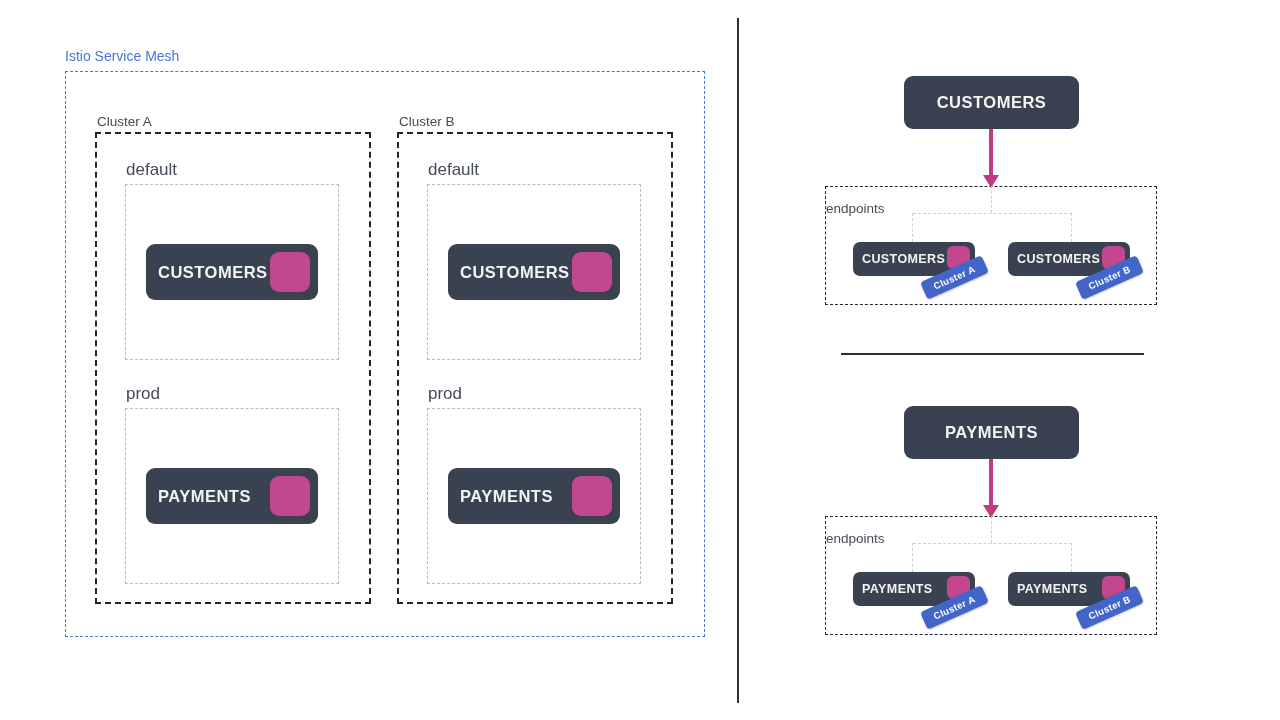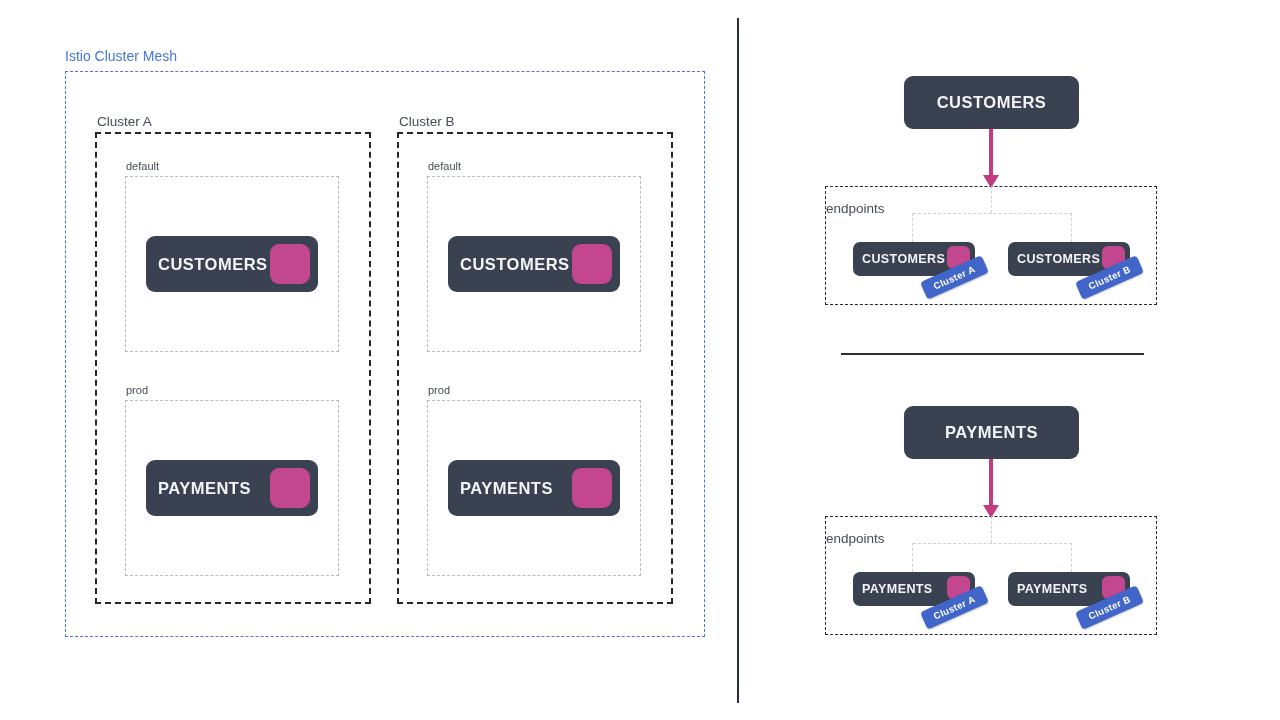--- a/index.html
+++ b/index.html
@@ -16,21 +16,21 @@
     left:65px; top:71px; width:640px; height:566px;
     border:1.5px dashed var(--mesh_blue,#4776d9); box-sizing:border-box;
   }
   .cluster { width:276px; top:114px; }
   .cluster-label { font-size:13.5px; color:#454b57; margin:0 0 3px 2px; }
   .cluster-box {
     position:relative; width:276px; height:472px; box-sizing:border-box;
     border:2.5px dashed #23262e;
   }
   .ns { position:absolute; left:28px; width:214px; }
-  .ns-label { font-size:11px; color:#454b57; margin:0 0 4px 1px; }
+  .ns-label { font-size:17px; color:#454b57; margin:0 0 4px 1px; }
   .ns-box {
     width:214px; height:176px; box-sizing:border-box;
     border:1px dashed #b8bbc2; display:flex; align-items:center; justify-content:center;
   }
   .svc-node {
     width:172px; height:56px; background:var(--node_dark,#3a4150); border-radius:9px;
     display:flex; align-items:center; padding-left:12px; box-sizing:border-box;
   }
   .svc-node-text {
     color:#f4f4f4; font-weight:bold; font-size:16.5px; letter-spacing:.5px;
@@ -86,21 +86,21 @@
     padding:4px 11px; border-radius:4px;
     transform:rotate(-24deg);
     box-shadow:0 1px 2px rgba(0,0,0,.25);
     white-space:nowrap;
   }
   .section-divider { left:841px; top:353px; width:303px; height:1.5px; background:#2b3038; }
 </style>
 </head>
 <body>
 
-<div class="abs mesh-label">Istio Cluster Mesh</div>
+<div class="abs mesh-label">Istio Service Mesh</div>
 <div class="abs mesh-box"></div>
 
 <div class="abs cluster" style="left:95px;">
   <div class="cluster-label">Cluster A</div>
   <div class="cluster-box">
     <div class="ns" style="top:26px;">
       <div class="ns-label">default</div>
       <div class="ns-box">
         <div class="svc-node">
           <span class="svc-node-text">CUSTOMERS</span>

